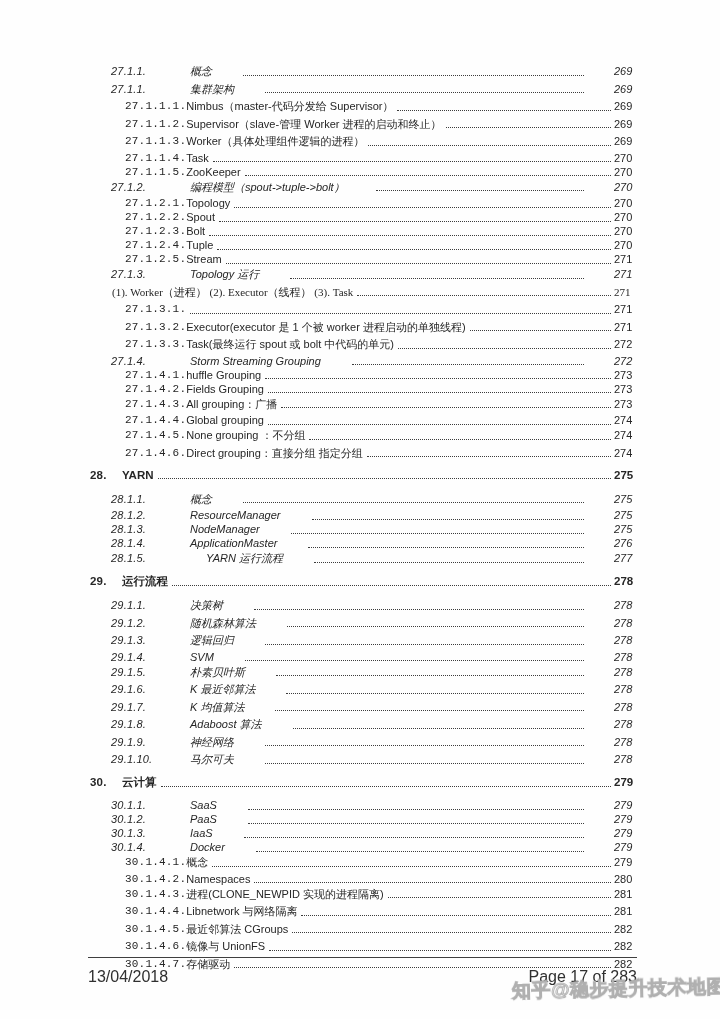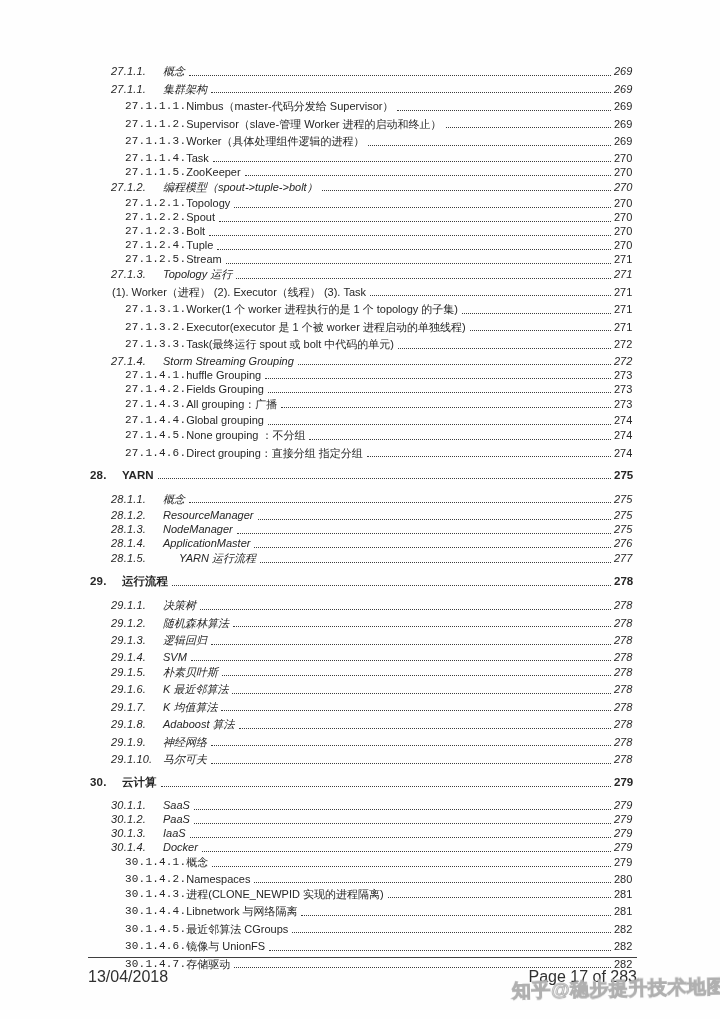--- a/index.html
+++ b/index.html
@@ -41,28 +41,28 @@
   .row .pg { flex:none; text-align:left; min-width:20px; }
   
   .row.lv1 {
     font-weight:bold;
     font-size:11.5px;
     margin-top:9px;
     margin-bottom:10px;
   }
   .row.lv1 .num { min-width:32px; }
   
-  .row.lv3 { font-style:italic; padding-left:21px; }
+  .row.lv3 { font-style:italic; padding-left:21px;gap:27px; }
   .row.lv3 .num { min-width:52px; }
   .row.lv3.ind .num { min-width:68px; }
   
   .row.lv4 { padding-left:35px; }
   .row.lv4 .num { min-width:53px;font-family:Liberation Mono, monospace; }
   
-  .row.note { padding-left:22px; }
+  .row.note { padding-left:22px;font-family:Liberation Serif, serif; }
   
   #footer {
     position:absolute;
     left:88px; top:957px;
     width:549px;
     border-top:1.5px solid #3f3f3f;
     padding-top:10px;
     display:flex;
     justify-content:space-between;
     font-size:16px;
@@ -174,21 +174,20 @@
       <span class="pg">271</span>
     </div>
       <div class="row note cjk">
 
       <span class="title">(1). Worker（进程） (2). Executor（线程） (3). Task</span>
       <span class="leader"></span>
       <span class="pg">271</span>
     </div>
       <div class="row lv4 cjk">
       <span class="num">27.1.3.1.</span>
-      <span class="title">Worker(1 个 worker 进程执行的是 1 个 topology 的子集)</span>
       <span class="leader"></span>
       <span class="pg">271</span>
     </div>
       <div class="row lv4 cjk">
       <span class="num">27.1.3.2.</span>
       <span class="title">Executor(executor 是 1 个被 worker 进程启动的单独线程)</span>
       <span class="leader"></span>
       <span class="pg">271</span>
     </div>
       <div class="row lv4 cjk">

